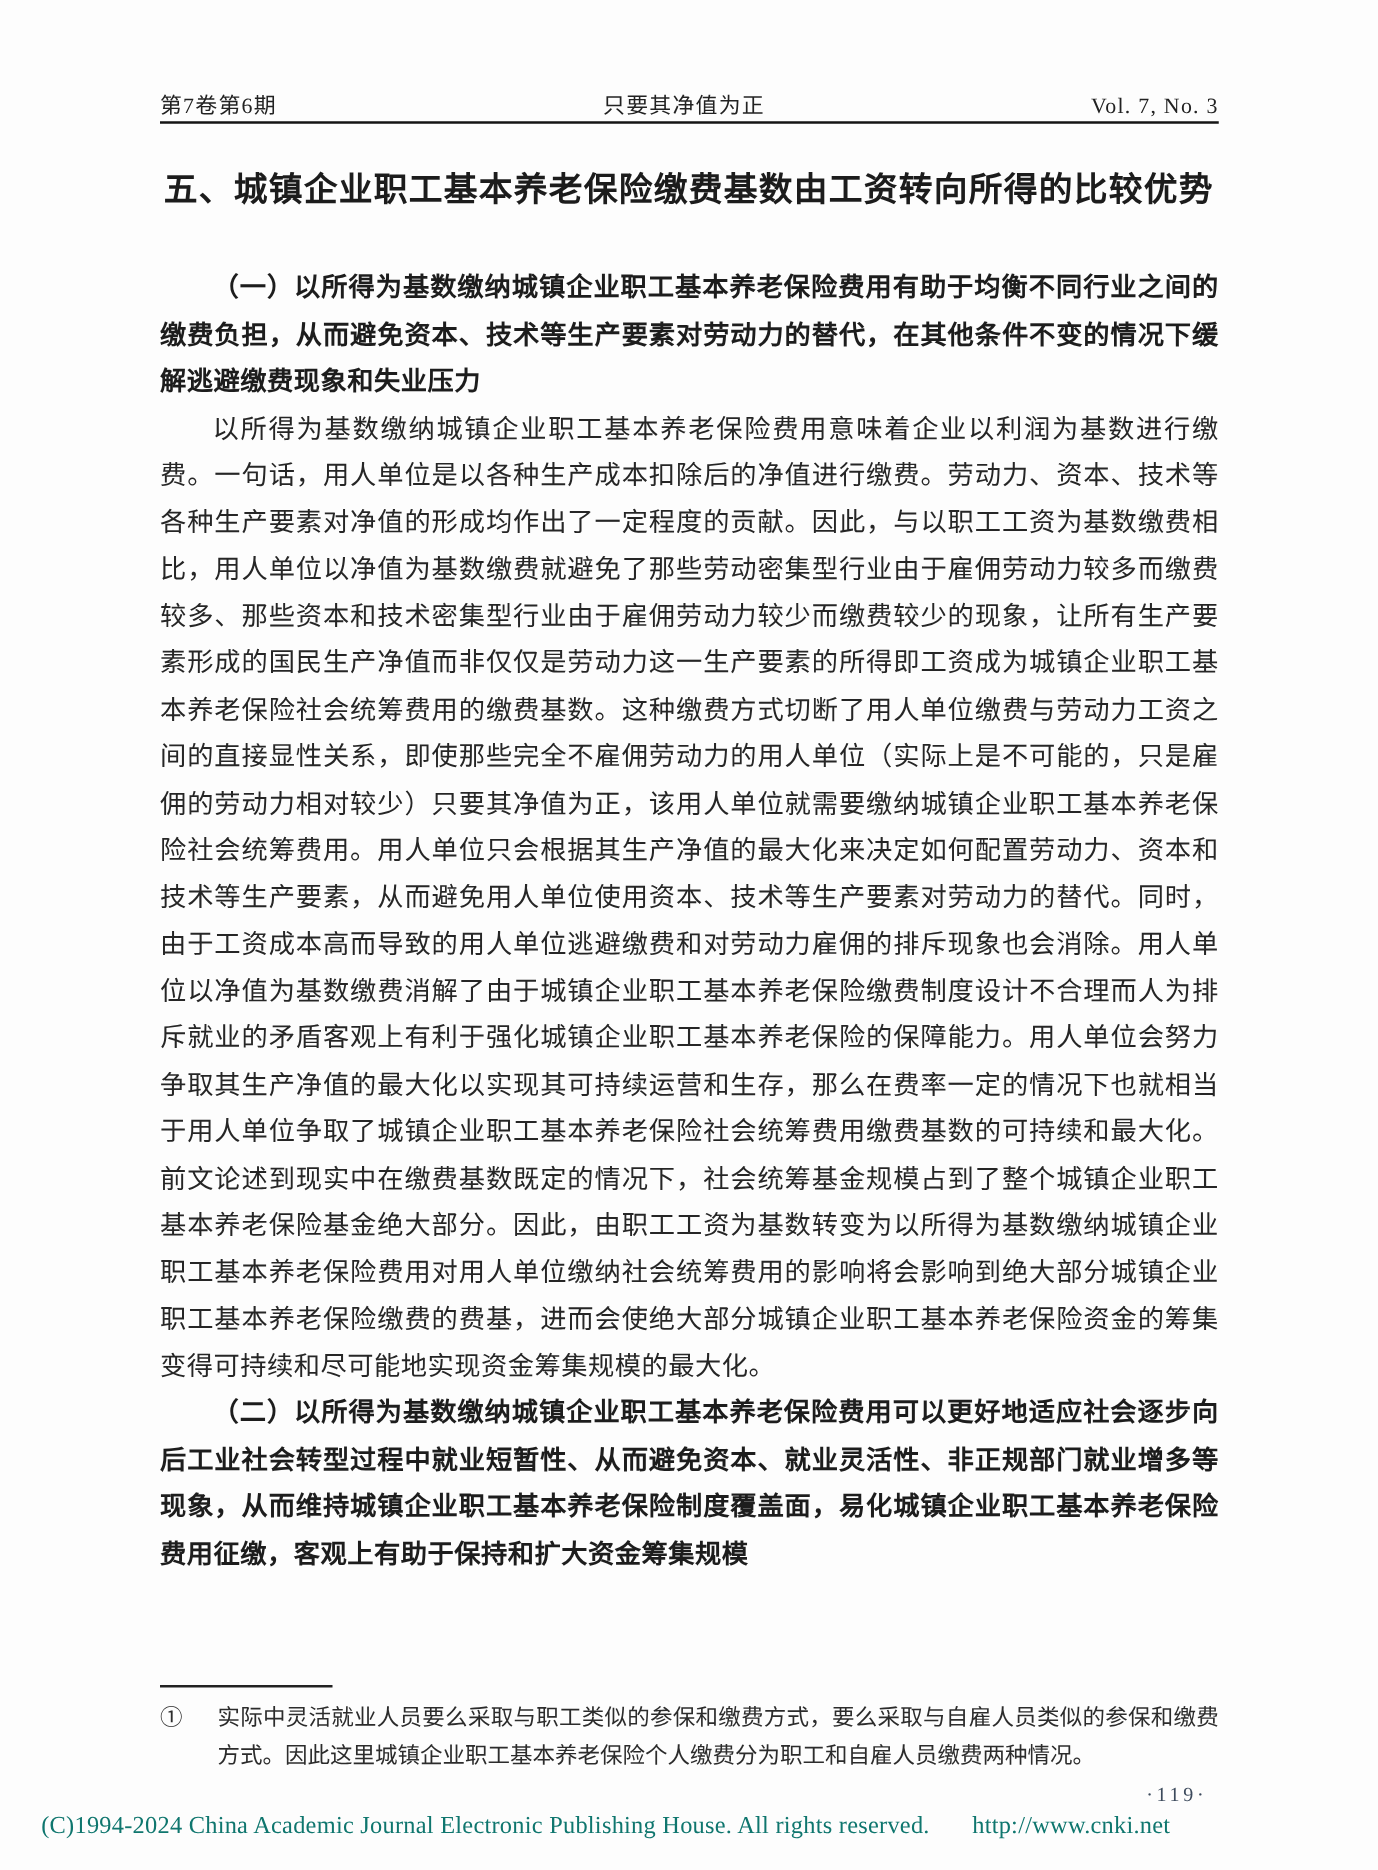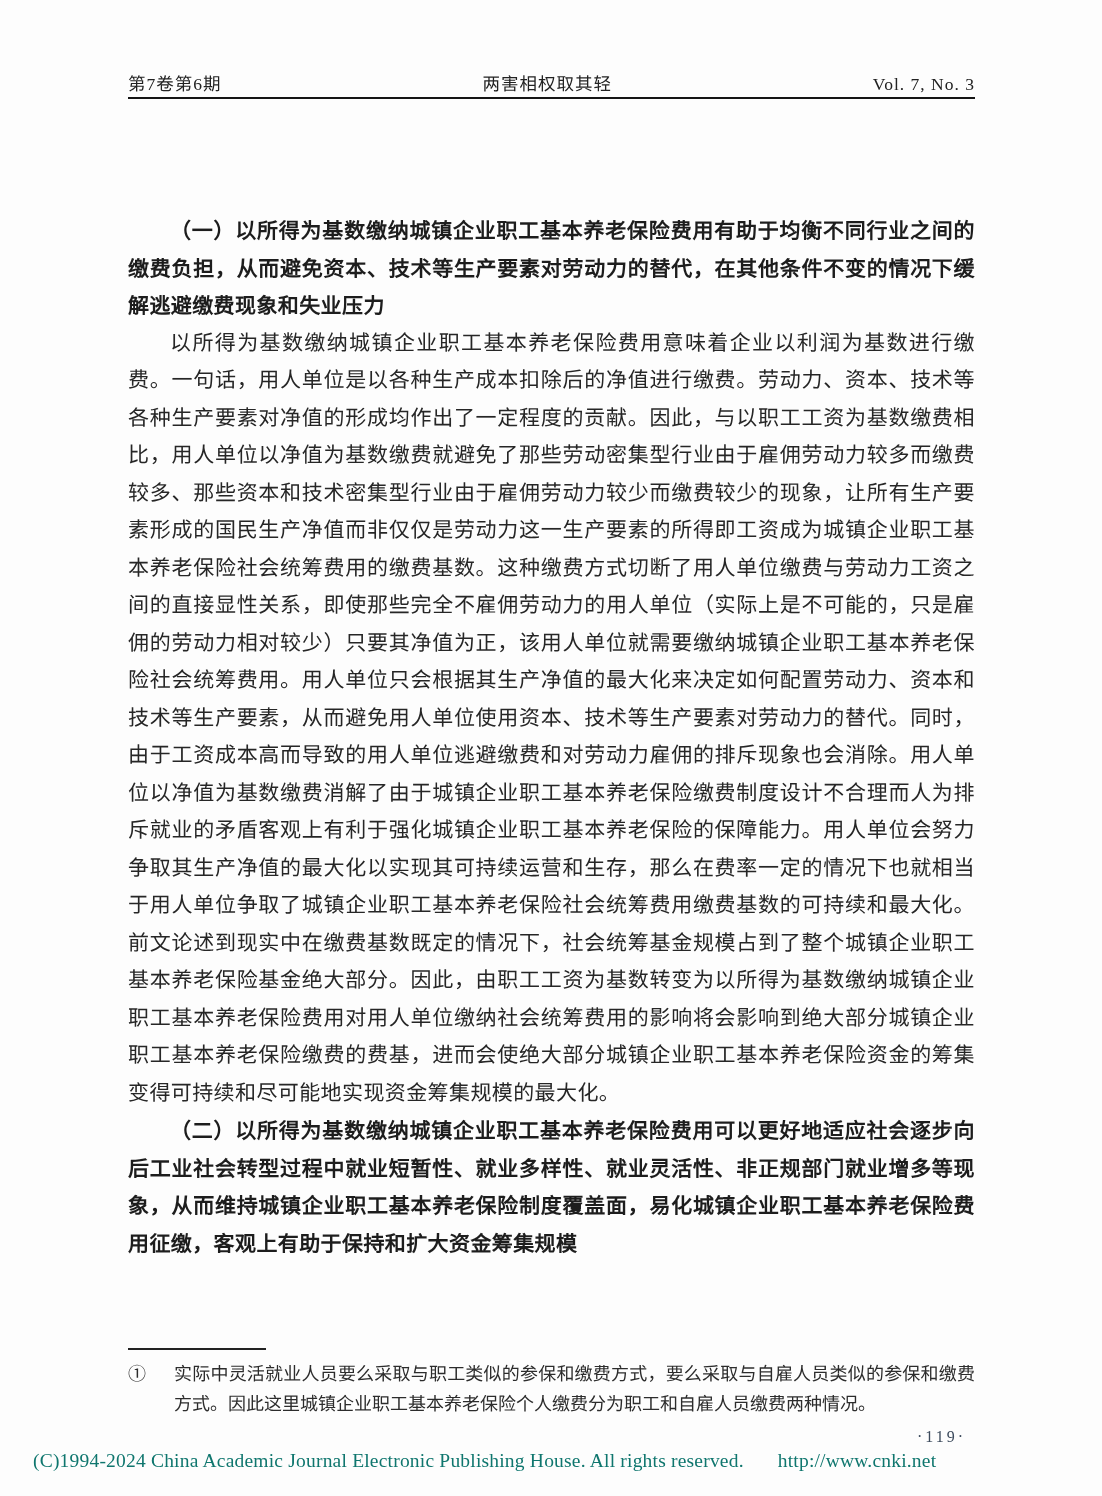--- a/index.html
+++ b/index.html
@@ -60,30 +60,31 @@
     white-space:nowrap;
   }
 </style>
 </head>
 <body>
 
 <div class="page">
 
   <div class="header-row">
     <span>第7卷第6期</span>
-    <span>两害相权取其轻</span>
+    <span>只要其净值为正</span>
     <span>Vol. 7, No. 3</span>
   </div>
   <div class="header-rule"></div>
 
+  <h1 class="page-title">五、城镇企业职工基本养老保险缴费基数由工资转向所得的比较优势</h1>
 
   <div class="article">
     <p class="subheading">（一）以所得为基数缴纳城镇企业职工基本养老保险费用有助于均衡不同行业之间的缴费负担，从而避免资本、技术等生产要素对劳动力的替代，在其他条件不变的情况下缓解逃避缴费现象和失业压力</p>
     <p>以所得为基数缴纳城镇企业职工基本养老保险费用意味着企业以利润为基数进行缴费。一句话，用人单位是以各种生产成本扣除后的净值进行缴费。劳动力、资本、技术等各种生产要素对净值的形成均作出了一定程度的贡献。因此，与以职工工资为基数缴费相比，用人单位以净值为基数缴费就避免了那些劳动密集型行业由于雇佣劳动力较多而缴费较多、那些资本和技术密集型行业由于雇佣劳动力较少而缴费较少的现象，让所有生产要素形成的国民生产净值而非仅仅是劳动力这一生产要素的所得即工资成为城镇企业职工基本养老保险社会统筹费用的缴费基数。这种缴费方式切断了用人单位缴费与劳动力工资之间的直接显性关系，即使那些完全不雇佣劳动力的用人单位（实际上是不可能的，只是雇佣的劳动力相对较少）只要其净值为正，该用人单位就需要缴纳城镇企业职工基本养老保险社会统筹费用。用人单位只会根据其生产净值的最大化来决定如何配置劳动力、资本和技术等生产要素，从而避免用人单位使用资本、技术等生产要素对劳动力的替代。同时，由于工资成本高而导致的用人单位逃避缴费和对劳动力雇佣的排斥现象也会消除。用人单位以净值为基数缴费消解了由于城镇企业职工基本养老保险缴费制度设计不合理而人为排斥就业的矛盾客观上有利于强化城镇企业职工基本养老保险的保障能力。用人单位会努力争取其生产净值的最大化以实现其可持续运营和生存，那么在费率一定的情况下也就相当于用人单位争取了城镇企业职工基本养老保险社会统筹费用缴费基数的可持续和最大化。前文论述到现实中在缴费基数既定的情况下，社会统筹基金规模占到了整个城镇企业职工基本养老保险基金绝大部分。因此，由职工工资为基数转变为以所得为基数缴纳城镇企业职工基本养老保险费用对用人单位缴纳社会统筹费用的影响将会影响到绝大部分城镇企业职工基本养老保险缴费的费基，进而会使绝大部分城镇企业职工基本养老保险资金的筹集变得可持续和尽可能地实现资金筹集规模的最大化。</p>
-    <p class="subheading">（二）以所得为基数缴纳城镇企业职工基本养老保险费用可以更好地适应社会逐步向后工业社会转型过程中就业短暂性、就业多样性、就业灵活性、非正规部门就业增多等现象，从而维持城镇企业职工基本养老保险制度覆盖面，易化城镇企业职工基本养老保险费用征缴，客观上有助于保持和扩大资金筹集规模</p>
+    <p class="subheading">（二）以所得为基数缴纳城镇企业职工基本养老保险费用可以更好地适应社会逐步向后工业社会转型过程中就业短暂性、从而避免资本、就业灵活性、非正规部门就业增多等现象，从而维持城镇企业职工基本养老保险制度覆盖面，易化城镇企业职工基本养老保险费用征缴，客观上有助于保持和扩大资金筹集规模</p>
 
   </div>
 
   <div class="footnote-block">
     <div class="footnote-rule"></div>
     <div class="footnote-row">
       <span class="fn-marker">①</span>
       <span class="fn-text">实际中灵活就业人员要么采取与职工类似的参保和缴费方式，要么采取与自雇人员类似的参保和缴费方式。因此这里城镇企业职工基本养老保险个人缴费分为职工和自雇人员缴费两种情况。</span>
     </div>
   </div>

